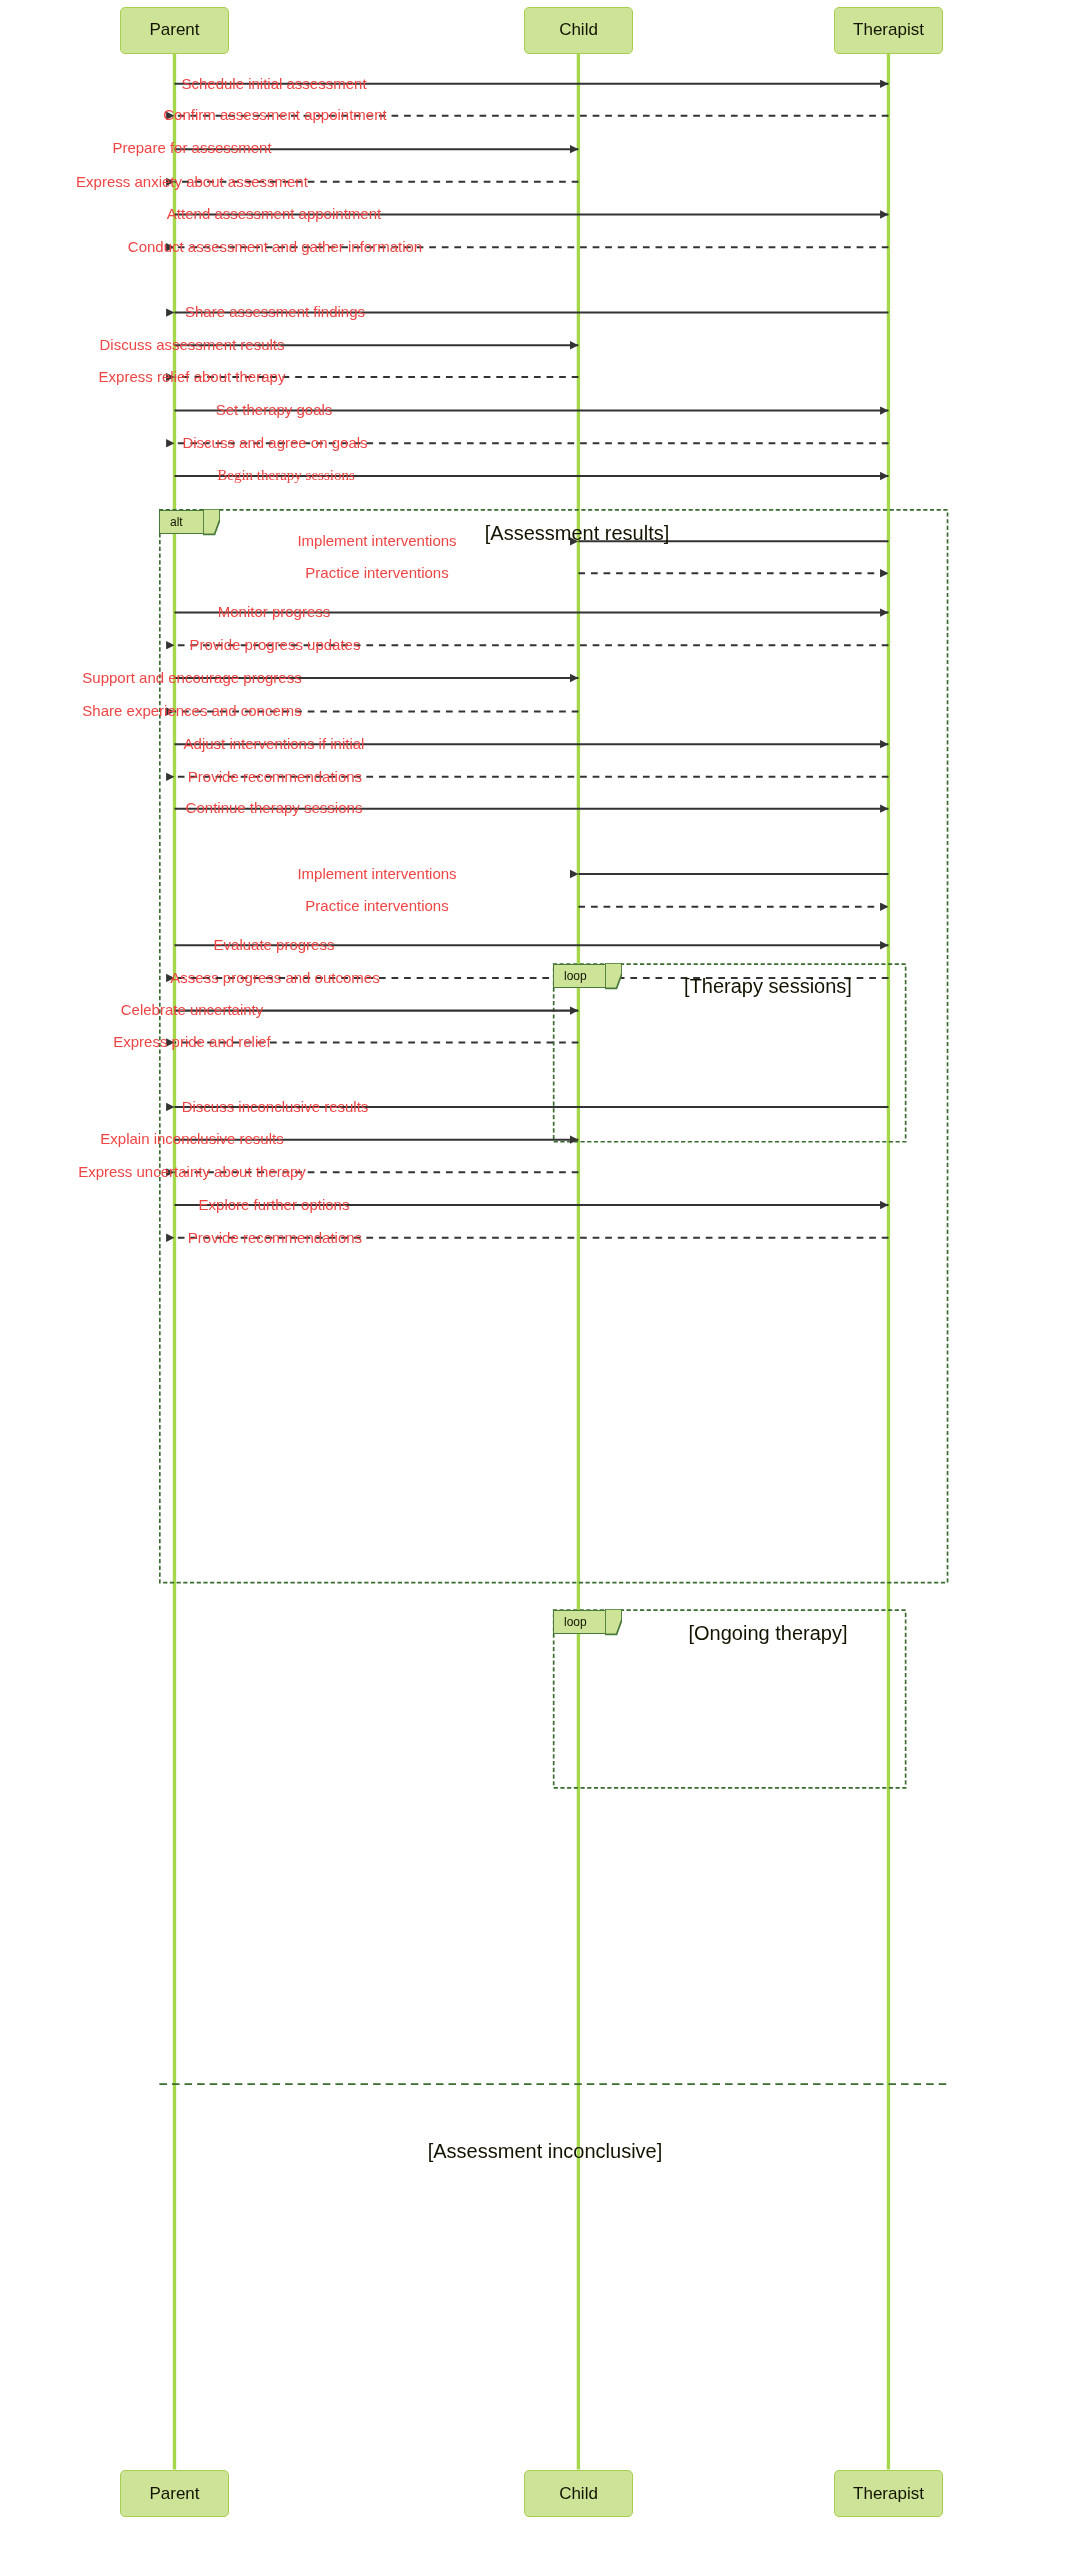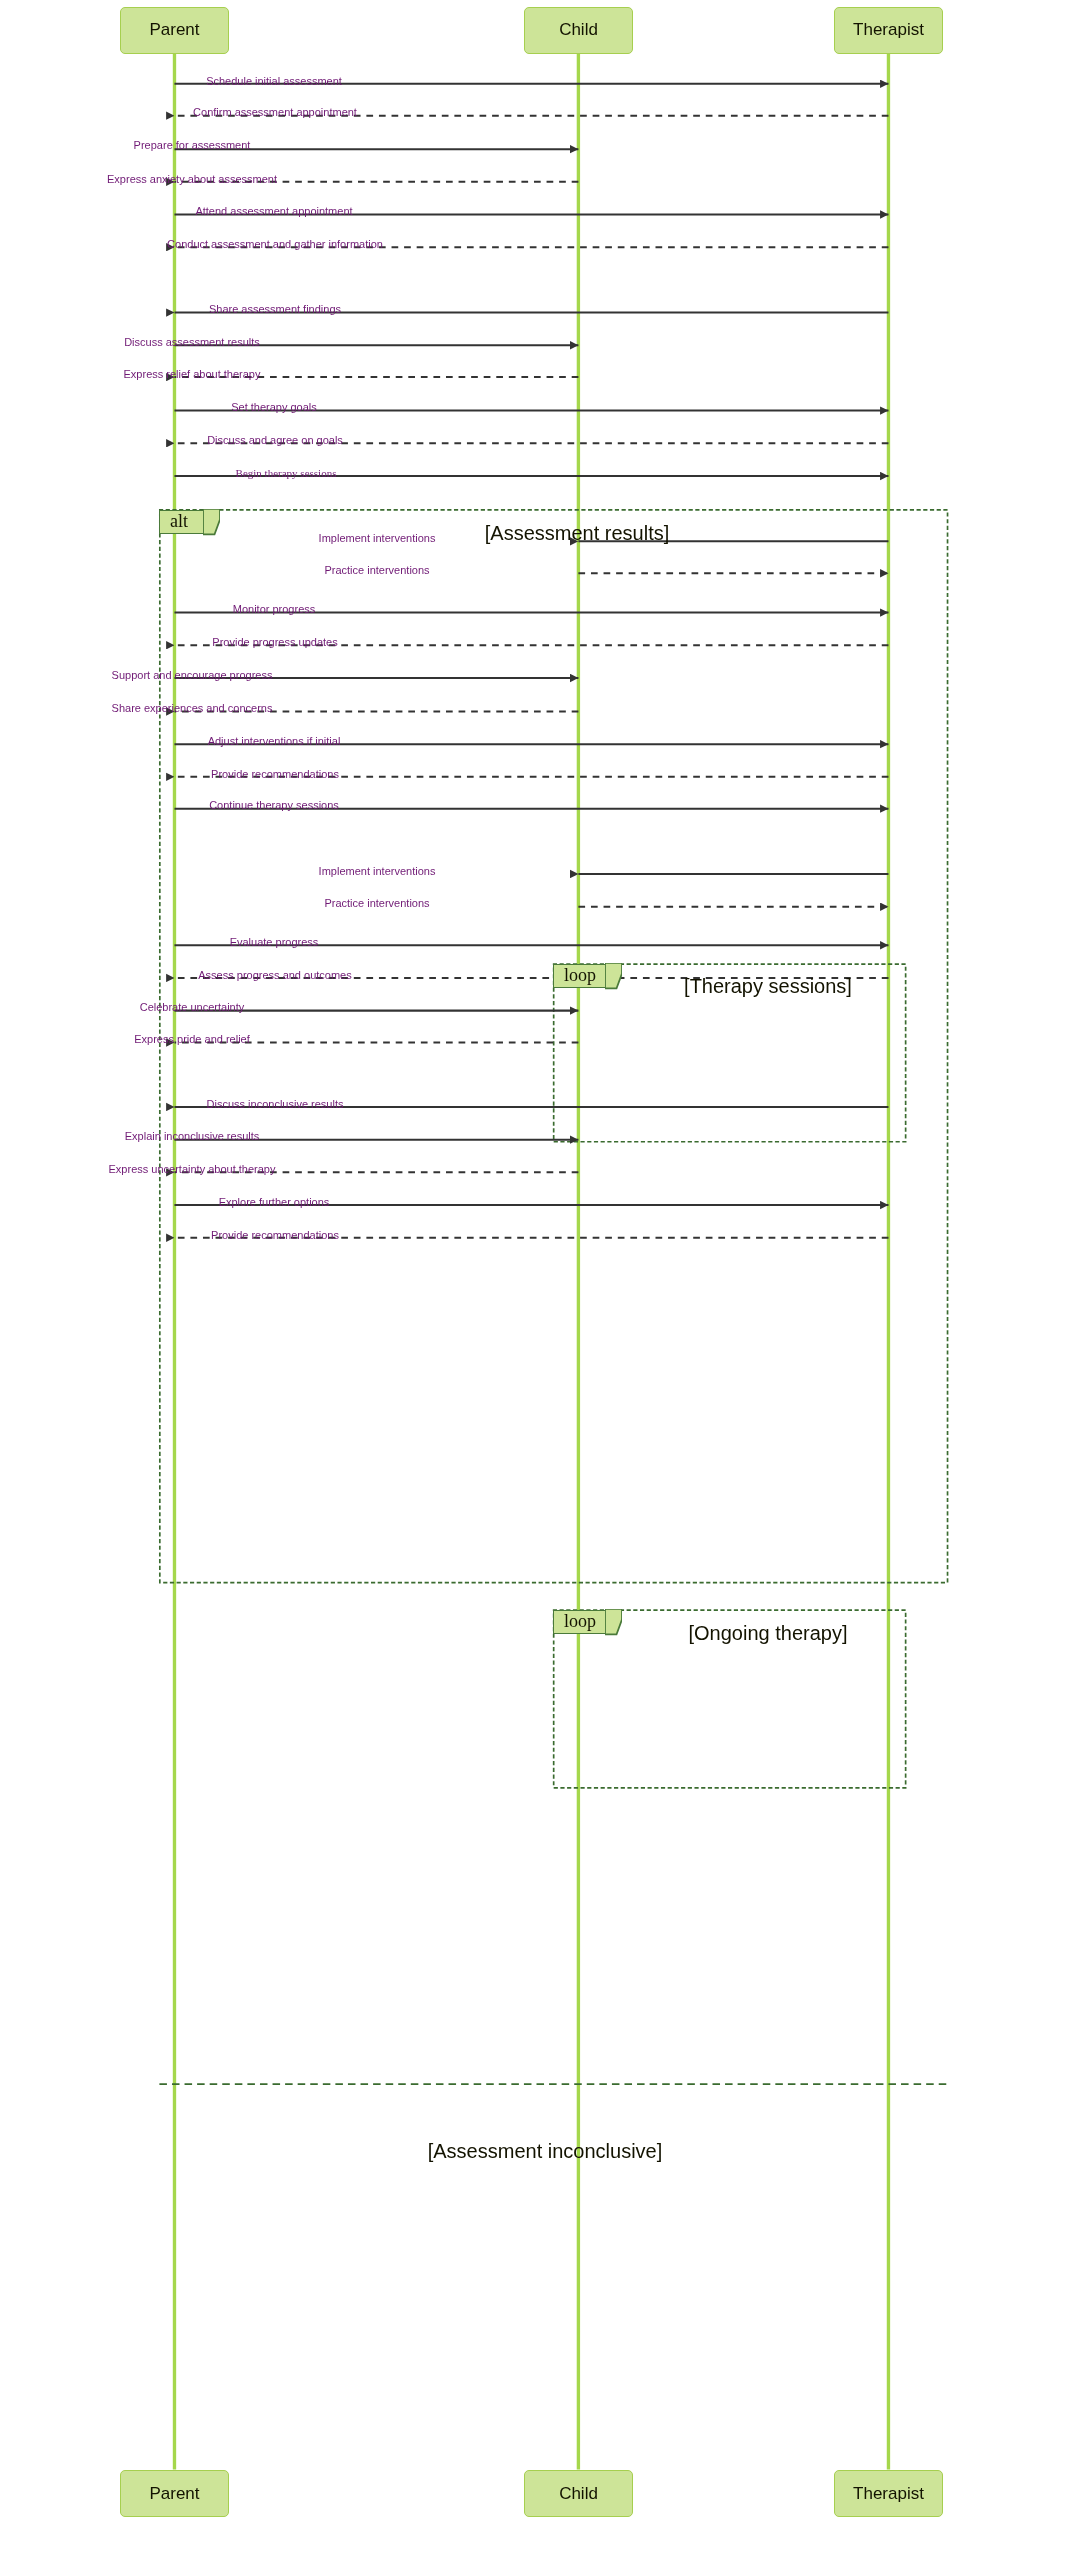--- a/index.html
+++ b/index.html
@@ -46,23 +46,23 @@
   
   .frag-tag {
     position: absolute;
     box-sizing: border-box;
     background: #cde498;
     border: 1.7px solid #4a7a3a;
     border-right: none;
     display: flex;
     align-items: center;
     padding-left: 10px;
-    font-size: 18px;
+    font-size: 12px;
     color: #131300;
-    font-family: Liberation Serif, serif;
+    font-family: Liberation Sans, sans-serif;
     z-index: 5;
   }
   .frag-tag .notch {
     position: absolute;
     right: -15px;
     top: -1.7px;
     width: 15px;
     height: 100%;
     box-sizing: content-box;
   }
@@ -70,22 +70,22 @@
     position: absolute;
     font-size: 20px;
     color: #131300;
     white-space: nowrap;
     font-family: "Liberation Sans", sans-serif;
   }
 
   
   .msg-label {
     position: absolute;
-    font-size: 11px;
-    color: #701a75;
+    font-size: 15px;
+    color: #ef4444;
     white-space: nowrap;
     transform: translateX(-50%);
     font-family: "Liberation Sans", sans-serif;
   }
 </style>
 </head>
 <body>
 
 <div id="diagram-root">
 

